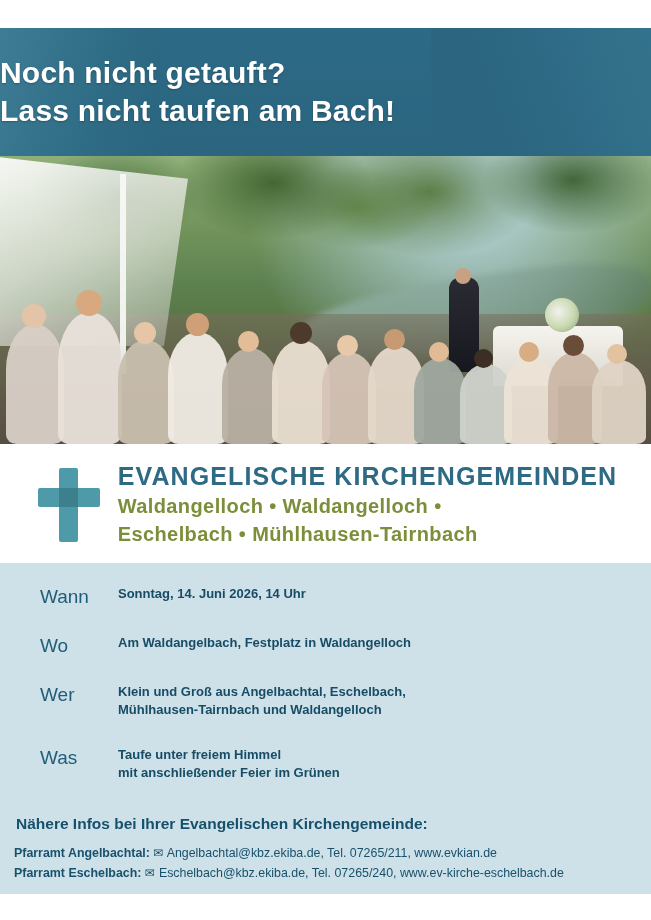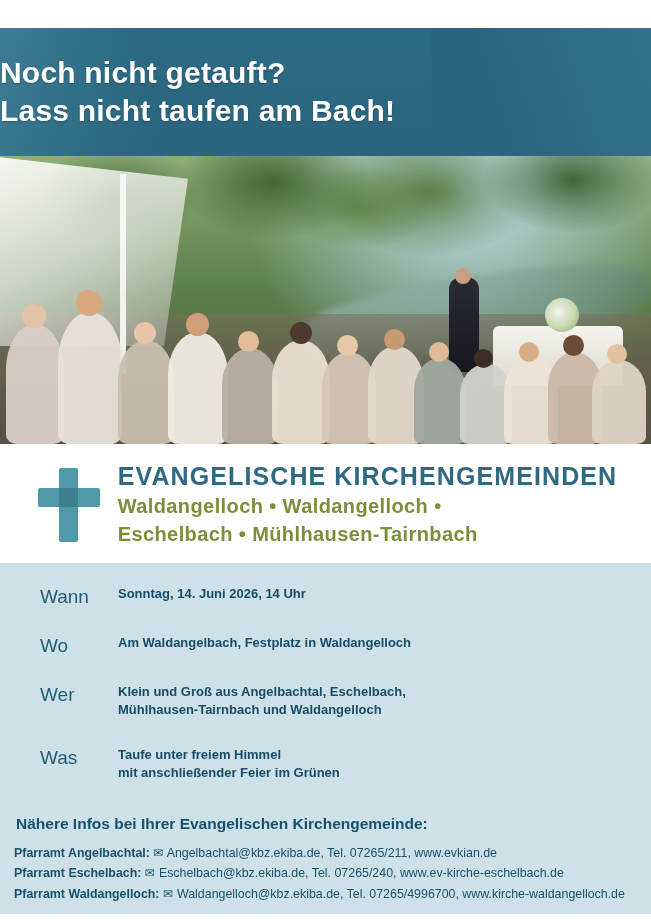--- a/index.html
+++ b/index.html
@@ -373,20 +373,15 @@
       <span>Angelbachtal@kbz.ekiba.de, Tel. 07265/211, www.evkian.de</span>
     </div>
 
     <div class="contact-line">
       <span class="parish">Pfarramt Eschelbach:</span>
       <span class="env">✉</span>
       <span>Eschelbach@kbz.ekiba.de, Tel. 07265/240, www.ev-kirche-eschelbach.de</span>
     </div>
 
 
-    <div class="contact-line">
-      <span class="parish">Pfarramt Waldangelloch:</span>
-      <span class="env">✉</span>
-      <span>Waldangelloch@kbz.ekiba.de, Tel. 07265/4996700, www.kirche-waldangelloch.de</span>
-    </div>
   </div>
 
 </div>
 
 </body></html>

